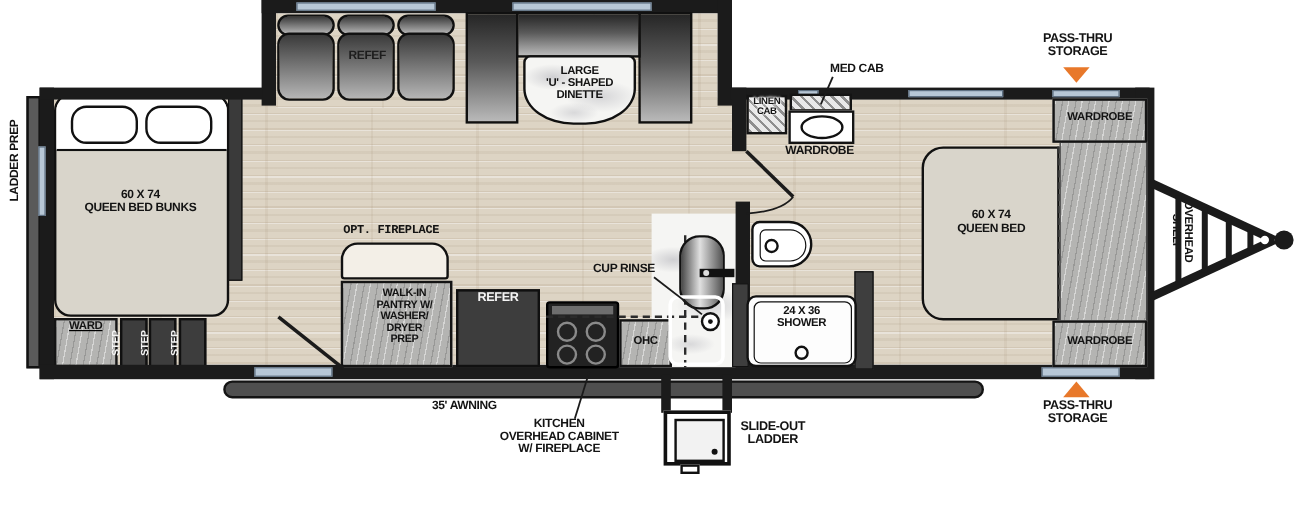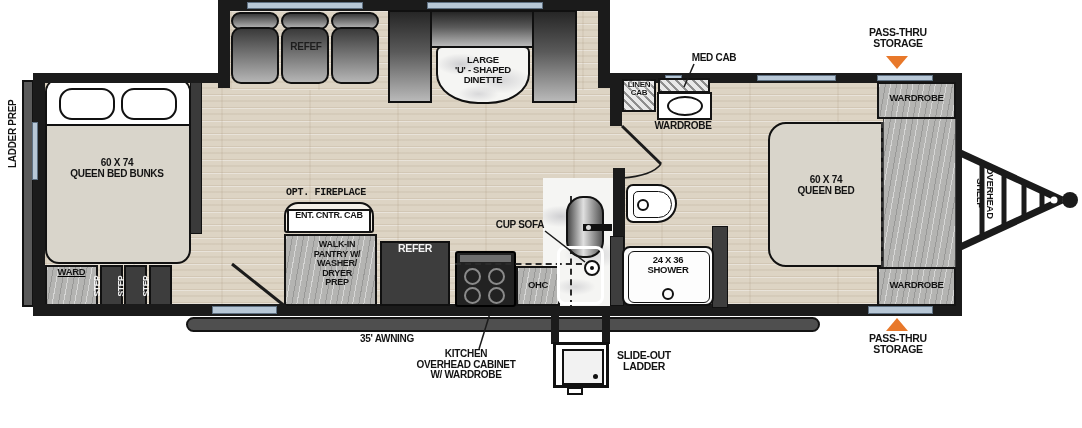--- a/index.html
+++ b/index.html
@@ -95,23 +95,20 @@
   <div class="win" style="left:665px;top:75px;width:17px;height:6px;"></div>
   <div class="win" style="left:757px;top:75px;width:79px;height:6px;"></div>
   <div class="win" style="left:877px;top:75px;width:56px;height:6px;"></div>
   <div class="wall" style="left:946px;top:73px;width:16px;height:243px;"></div>
   <div class="wall" style="left:33px;top:304px;width:925px;height:12px;"></div>
   <div class="win" style="left:212px;top:306px;width:65px;height:8px;"></div>
   <div class="win" style="left:868px;top:306px;width:65px;height:8px;"></div>
 
   <div class="label" style="left:276px;top:188px;width:100px;font-family:Liberation Mono, monospace;">OPT. FIREPLACE</div>
   <div class="abs" style="left:284px;top:202px;width:90px;height:31px;border:2px solid #111;border-radius:14px 14px 3px 3px;background:#f3efe7;box-sizing:border-box;"></div>
-  <div class="whitebox flex" style="left:287px;top:209px;width:84px;height:24px;">
-    <span class="label" style="position:static;font-size:9px;">ENT. CNTR. CAB</span>
-  </div>
   <div class="graywood" style="left:284px;top:234px;width:93px;height:72px;"></div>
   <div class="label" style="left:284px;top:240px;width:106px;font-size:9px;">WALK-IN
 PANTRY W/
 WASHER/
 DRYER
 PREP</div>
   <div class="darkbox flex" style="left:380px;top:241px;width:70px;height:65px;">
     <span class="label wlabel" style="position:static;font-size:10.5px;">REFER</span>
   </div>
   <div class="abs" style="left:455px;top:251px;width:61px;height:56px;background:#222;border:2px solid #000;border-radius:3px;box-sizing:border-box;">
@@ -127,21 +124,21 @@
   <div class="abs" style="left:455px;top:263px;width:137px;height:0;border-top:2px dashed #2b2b2b;"></div>
   <div class="abs" style="left:570px;top:196px;width:0;height:110px;border-left:2px dashed #2b2b2b;"></div>
   <div class="abs" style="left:566px;top:196px;width:38px;height:62px;border:2px solid #111;border-radius:17px;box-sizing:border-box;background:linear-gradient(90deg,#4a4a4a,#e0e0e0 45%,#555);"></div>
   <div class="abs" style="left:583px;top:224px;width:29px;height:7px;background:#111;">
     <div class="abs" style="left:3px;top:1px;width:5px;height:5px;background:#ddd;border-radius:50%;"></div>
   </div>
   <div class="abs" style="left:557px;top:246px;width:47px;height:59px;border:3px solid #fff;border-radius:8px;box-sizing:border-box;"></div>
   <div class="abs" style="left:584px;top:260px;width:16px;height:16px;background:#fff;border:2px solid #111;border-radius:50%;box-sizing:border-box;">
     <div class="abs" style="left:4px;top:4px;width:4px;height:4px;background:#111;border-radius:50%;"></div>
   </div>
-  <div class="label" style="left:492px;top:220px;width:56px;">CUP SOFA</div>
+  <div class="label" style="left:492px;top:220px;width:56px;">CUP RINSE</div>
 
   <div class="wall" style="left:610px;top:73px;width:12px;height:53px;"></div>
   <div class="wall" style="left:613px;top:168px;width:12px;height:140px;"></div>
   <div class="hatch flex" style="left:622px;top:79px;width:34px;height:33px;">
     <span class="label" style="position:static;font-size:8px;text-shadow:0 0 2px #fff,0 0 2px #fff,0 0 3px #fff;">LINEN
 CAB</span>
   </div>
   <div class="hatch" style="left:658px;top:78px;width:52px;height:15px;"></div>
   <div class="whitebox" style="left:657px;top:92px;width:55px;height:28px;">
     <div class="abs" style="left:8px;top:2px;width:36px;height:20px;border:2px solid #111;border-radius:50%;background:#fff;box-sizing:border-box;"></div>
@@ -179,21 +176,21 @@
   <div class="label" style="left:856px;top:27px;width:84px;font-size:10.5px;">PASS-THRU
 STORAGE</div>
   <div class="tri" style="left:886px;top:56px;border-left:11px solid transparent;border-right:11px solid transparent;border-top:13px solid #e8782a;"></div>
   <div class="tri" style="left:886px;top:318px;border-left:11px solid transparent;border-right:11px solid transparent;border-bottom:13px solid #e8782a;"></div>
   <div class="label" style="left:854px;top:333px;width:88px;font-size:10.5px;">PASS-THRU
 STORAGE</div>
   <div class="abs" style="left:186px;top:317px;width:634px;height:15px;background:#4f4f4f;border:2px solid #141414;border-radius:8px;box-sizing:border-box;"></div>
   <div class="label" style="left:348px;top:334px;width:78px;">35' AWNING</div>
   <div class="label" style="left:406px;top:349px;width:120px;">KITCHEN
 OVERHEAD CABINET
-W/ WARDROBE</div>
+W/ FIREPLACE</div>
 
   <div class="wall" style="left:551px;top:312px;width:8px;height:32px;"></div>
   <div class="wall" style="left:602px;top:312px;width:8px;height:32px;"></div>
   <div class="abs" style="left:553px;top:342px;width:56px;height:46px;background:#fff;border:3px solid #111;box-sizing:border-box;">
     <div class="abs" style="left:6px;top:4px;width:38px;height:32px;border:2px solid #111;background:#f2f2f2;"></div>
     <div class="abs" style="left:37px;top:29px;width:5px;height:5px;background:#111;border-radius:50%;"></div>
   </div>
   <div class="abs" style="left:567px;top:387px;width:16px;height:8px;background:#fff;border:2px solid #111;box-sizing:border-box;"></div>
   <div class="label" style="left:612px;top:350px;width:64px;font-size:10.5px;">SLIDE-OUT
 LADDER</div>

